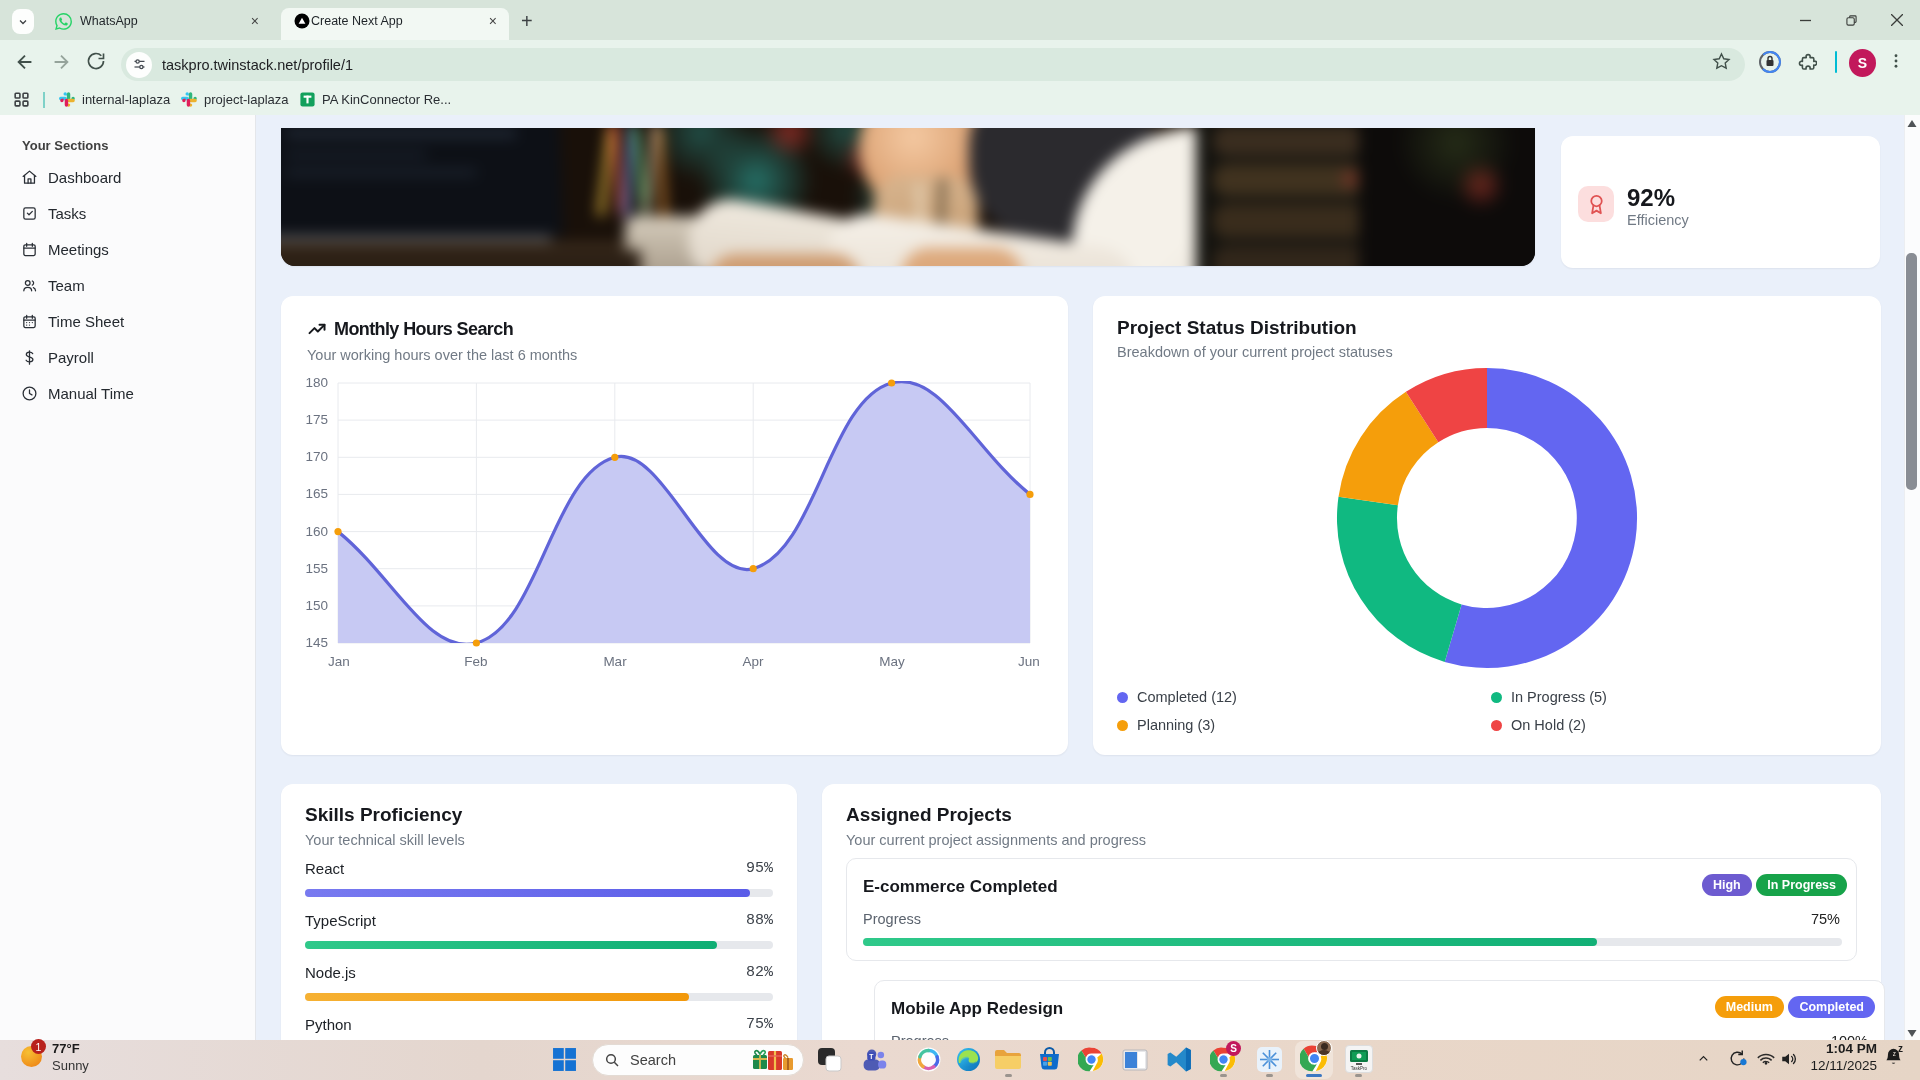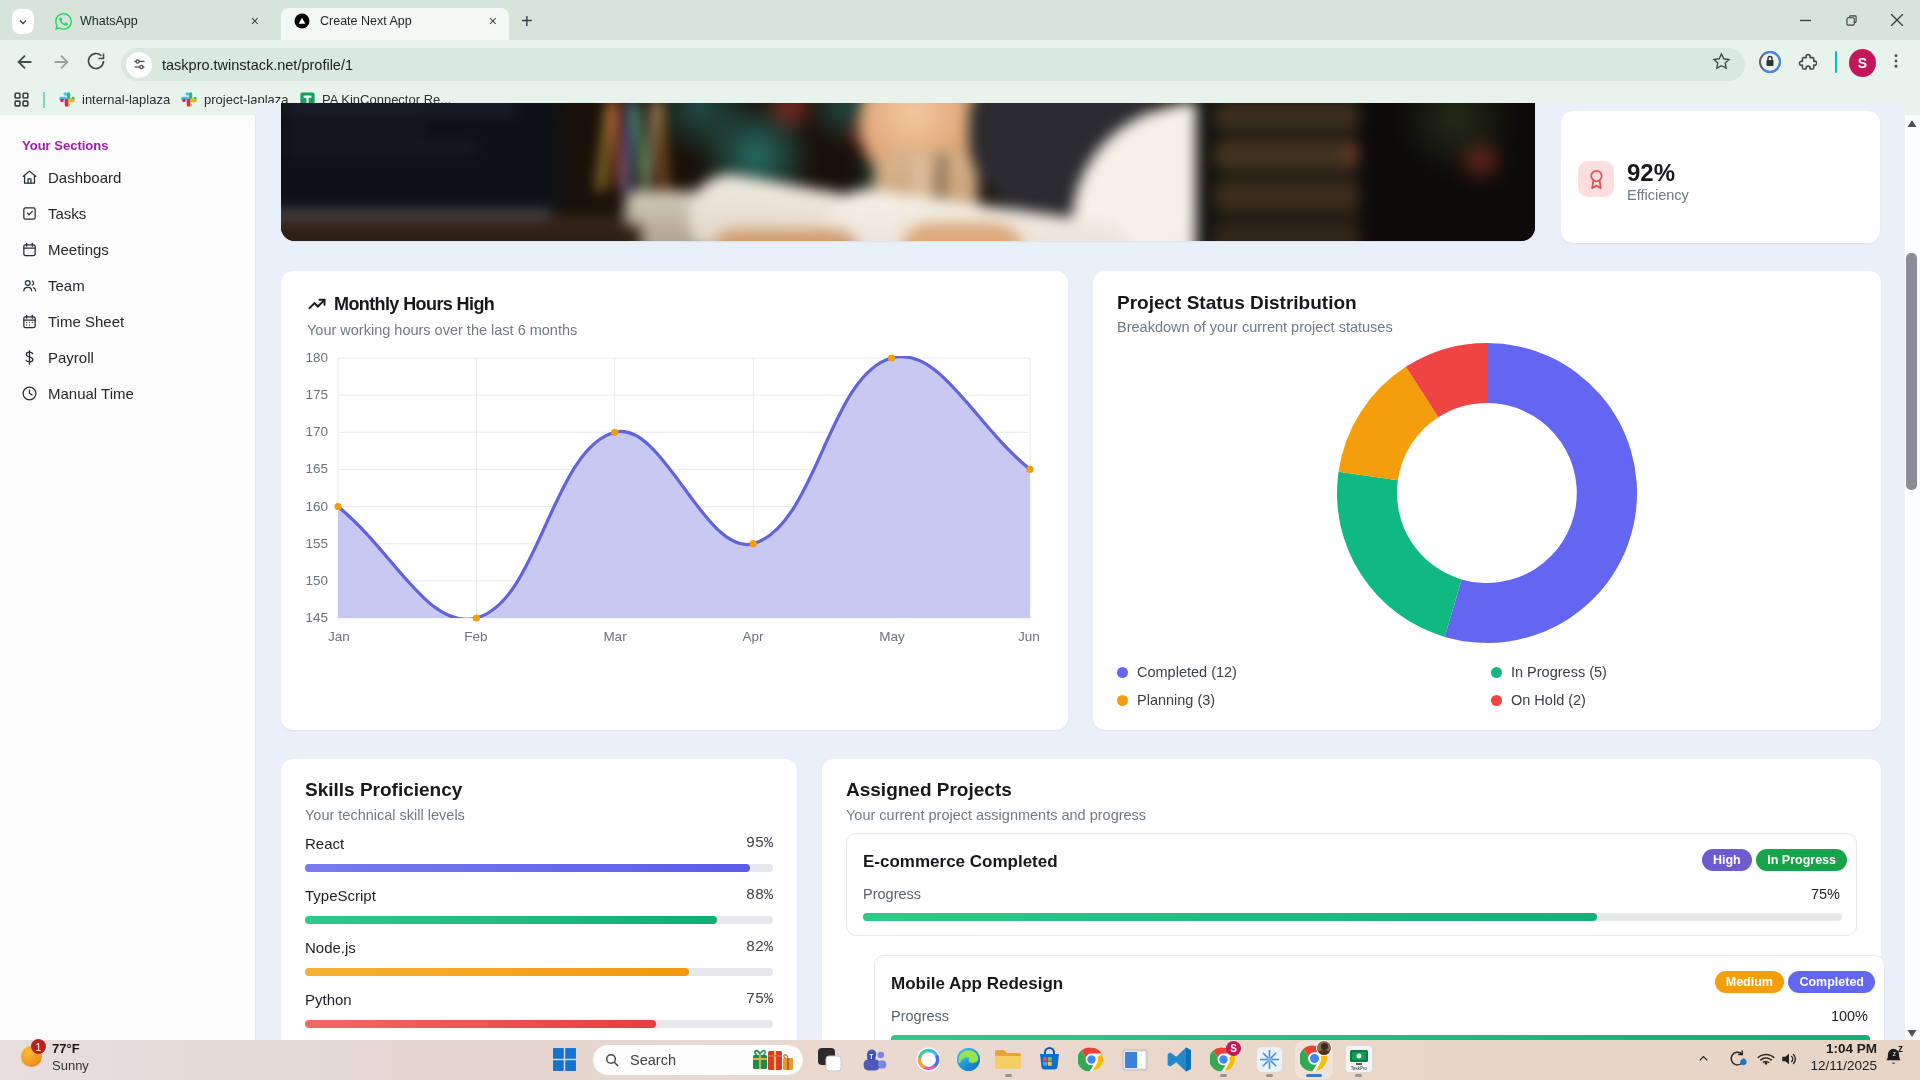--- a/index.html
+++ b/index.html
@@ -19,27 +19,27 @@
 #chevbtn{position:absolute;left:12px;top:9px;width:22px;height:25px;background:#fdfefd;border-radius:8px;display:flex;align-items:center;justify-content:center;}
 #newtab{position:absolute;left:521px;top:12px;color:#3c4043;font-size:20px;line-height:18px;}
 .winbtn{position:absolute;top:0;height:40px;width:46px;display:flex;align-items:center;justify-content:center;color:#3a3d3a;}
 #omnibox{position:absolute;left:121px;top:48px;width:1624px;height:33px;border-radius:17px;background:#d9e9df;display:flex;align-items:center;}
 .navic{position:absolute;top:51px;color:#41504a;}
 #url{font-size:14.5px;color:#202124;margin-left:10px;}
 .bm{display:flex;align-items:center;font-size:13px;color:#2a2e33;gap:6px;}
 
 
 #sidebar{position:absolute;left:0;top:115px;width:256px;height:925px;background:#fbfbfc;border-right:1px solid #e4e6ea;}
-.side-h{position:absolute;left:22px;top:138px;font-size:13px;color:#a21caf;font-weight:bold;}
+.side-h{position:absolute;left:22px;top:138px;font-size:13px;color:#404040;font-weight:bold;}
 .mi{position:absolute;left:0;width:256px;height:36px;display:flex;align-items:center;}
 .mi svg{position:absolute;left:21px;}
 .mi span{position:absolute;left:48px;font-size:15px;color:#24292f;}
 
 
-#main{position:absolute;left:256px;top:103px;width:1648px;height:763px;background:#eaf0fa;}
+#main{position:absolute;left:256px;top:128px;width:1648px;height:763px;background:#eaf0fa;}
 .card{position:absolute;background:#fff;border-radius:12px;box-shadow:0 1px 2px rgba(16,24,40,.06);}
 #hero{left:25px;top:0;width:1254px;height:138px;border-radius:0 0 14px 14px;overflow:hidden;background:#17110d;}
 #effcard{left:1305px;top:8px;width:319px;height:132px;}
 #mcard{left:25px;top:168px;width:787px;height:459px;}
 #scard{left:837px;top:168px;width:788px;height:459px;}
 #skcard{left:25px;top:656px;width:516px;height:300px;border-radius:12px 12px 0 0;}
 #apcard{left:566px;top:656px;width:1059px;height:300px;border-radius:12px 12px 0 0;}
 .ctitle{font-size:19px;font-weight:bold;color:#16181d;}
 .csub{font-size:14.5px;color:#717a85;}
 h3.pt{font-size:17px;font-weight:bold;color:#16181d;}
@@ -82,21 +82,21 @@
       <path fill="#25d366" d="M17.472 14.382c-.297-.149-1.758-.867-2.03-.967-.273-.099-.471-.148-.67.15-.197.297-.767.966-.94 1.164-.173.199-.347.223-.644.075-.297-.15-1.255-.463-2.39-1.475-.883-.788-1.48-1.761-1.653-2.059-.173-.297-.018-.458.13-.606.134-.133.298-.347.446-.52.149-.174.198-.298.298-.497.099-.198.05-.371-.025-.52-.075-.149-.669-1.612-.916-2.207-.242-.579-.487-.5-.669-.51-.173-.008-.371-.01-.57-.01-.198 0-.52.074-.792.372-.272.297-1.04 1.016-1.04 2.479 0 1.462 1.065 2.875 1.213 3.074.149.198 2.096 3.2 5.077 4.487.709.306 1.262.489 1.694.625.712.227 1.36.195 1.871.118.571-.085 1.758-.719 2.006-1.413.248-.694.248-1.289.173-1.413-.074-.124-.272-.198-.57-.347m-5.421 7.403h-.004a9.87 9.87 0 01-5.031-1.378l-.361-.214-3.741.982.998-3.648-.235-.374a9.86 9.86 0 01-1.51-5.26c.001-5.45 4.436-9.884 9.888-9.884 2.64 0 5.122 1.03 6.988 2.898a9.825 9.825 0 012.893 6.994c-.003 5.45-4.437 9.884-9.885 9.884m8.413-18.297A11.815 11.815 0 0012.05 0C5.495 0 .16 5.335.157 11.892c0 2.096.547 4.142 1.588 5.945L.057 24l6.305-1.654a11.882 11.882 0 005.683 1.448h.005c6.554 0 11.89-5.335 11.893-11.893a11.821 11.821 0 00-3.48-8.413Z"></path>
     </svg>
   <span class="tabtitle" style="margin-left:8px">WhatsApp</span>
   <span class="tabx" style="position:absolute;right:10px">×</span>
 </div>
 <div class="tab" id="tab2">
   <svg style="margin-left:12px" width="18" height="18" viewBox="0 0 24 24">
       <circle cx="12" cy="12" r="10" fill="#000"></circle>
       <path d="M12 7.5l4.5 8h-9z" fill="#fff"></path>
     </svg>
-  <span class="tabtitle" style="margin-left:9px">Create Next App</span>
+  <span class="tabtitle" style="">Create Next App</span>
   <span class="tabx" style="position:absolute;right:12px">×</span>
 </div>
 <div id="newtab">+</div>
 <div class="winbtn" style="right:92px">
     <svg width="11" height="11" viewBox="0 0 10 10">
       <line x1="0" y1="5" x2="10" y2="5" stroke="#3a3d3a" stroke-width="1.2"></line>
     </svg>
   </div>
 <div class="winbtn" style="right:46px">
     <svg width="11" height="11" viewBox="0 0 12 12" fill="none" stroke="#3a3d3a" stroke-width="1.2">
@@ -332,21 +332,21 @@
   </div>
   <div class="abs" style="left:66px;top:48px;font-size:24px;font-weight:bold;color:#16181d;">92%</div>
   <div class="abs" style="left:66px;top:76px;font-size:14.5px;color:#717a85;">Efficiency</div>
 </div>
 
 <div class="card" id="mcard">
   <svg class="abs" style="left:26px;top:23px" width="20" height="20" viewBox="0 0 24 24" fill="none" stroke="#16181d" stroke-width="2.4" stroke-linecap="round" stroke-linejoin="round">
           <polyline points="3 17 9 11 13 15 21 7"></polyline>
           <polyline points="15 7 21 7 21 13"></polyline>
         </svg>
-  <div class="ctitle abs" style="left:53px;top:23px;font-size:18px;letter-spacing:-0.6px">Monthly Hours High</div>
+  <div class="ctitle abs" style="left:53px;top:23px;font-size:18px;letter-spacing:-0.6px">Monthly Hours Search</div>
   <div class="csub abs" style="left:26px;top:51px">Your working hours over the last 6 months</div>
   <svg class="abs" style="left:0;top:0" width="787" height="459" viewBox="0 0 787 459">
 
     <g stroke="#e8eaee" stroke-width="1">
       <line x1="57" y1="87" x2="749" y2="87"></line>
             <line x1="57" y1="124.1" x2="749" y2="124.1"></line>
             <line x1="57" y1="161.3" x2="749" y2="161.3"></line>
             <line x1="57" y1="198.4" x2="749" y2="198.4"></line>
             <line x1="57" y1="235.6" x2="749" y2="235.6"></line>
             <line x1="57" y1="272.7" x2="749" y2="272.7"></line>

